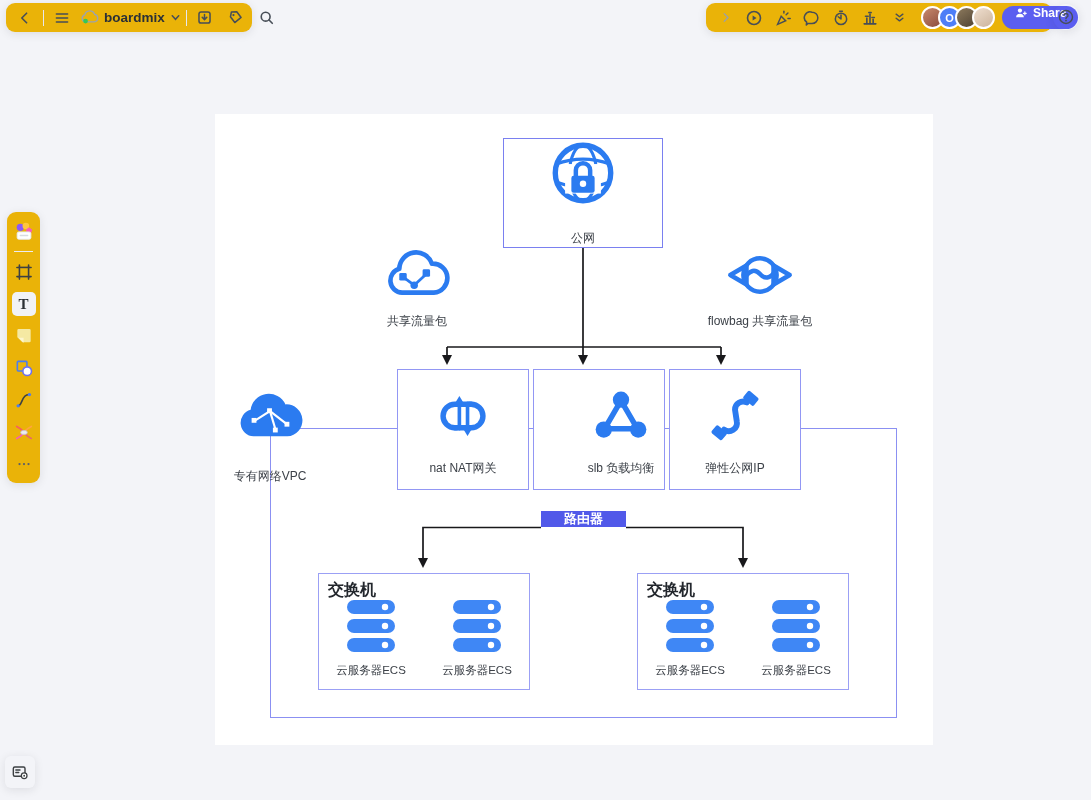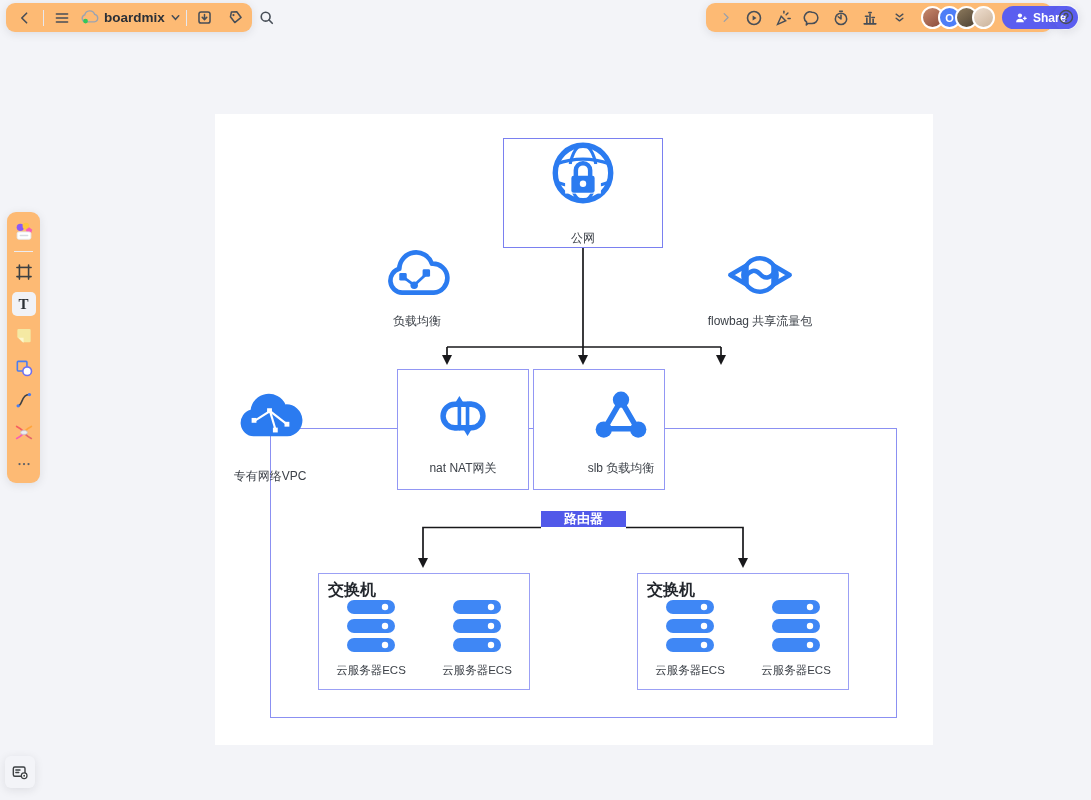--- a/index.html
+++ b/index.html
@@ -1,35 +1,35 @@
 <!DOCTYPE html>
 <html><head>
 <meta charset="utf-8">
 <style>
   * { margin:0; padding:0; box-sizing:border-box; }
   html,body { width:1091px; height:800px; overflow:hidden; }
   body { font-family:"Liberation Sans", sans-serif; background:#f3f4f8; position:relative; }
 
   
-  .card { position:absolute; background:#fdba74; border-radius:9px; box-shadow:0 2px 10px rgba(30,34,40,.10); display:flex; align-items:center; }
+  .card { position:absolute; background:#eab308; border-radius:9px; box-shadow:0 2px 10px rgba(30,34,40,.10); display:flex; align-items:center; }
   .icon-btn { width:26px; height:26px; border:none; background:transparent; border-radius:6px; display:flex; align-items:center; justify-content:center; cursor:pointer; color:#474e57; flex:0 0 auto; }
   .icon-btn svg { display:block; }
   .vdiv { width:1px; height:16px; background:#e7e8ee; flex:0 0 auto; }
 
   .tb-left { left:6px; top:3px; width:246px; height:29px; padding:0 6px; gap:5px; }
   .brand { display:flex; align-items:center; gap:5px; cursor:pointer; }
   .brand-name { font-size:13.5px; font-weight:700; color:#2b3037; }
 
   .tb-right { left:706px; top:3px; width:346px; height:29px; padding:0 6px; gap:3px; }
   .avatars { display:flex; align-items:center; margin:0 4px 0 6px; }
   .avatar { width:23px; height:23px; border-radius:50%; border:2px solid #fff; margin-left:-6px; flex:0 0 auto;
             display:flex; align-items:center; justify-content:center; font-size:11px; font-weight:700; color:#fff; }
   .avatar:first-child { margin-left:0; }
   .share-btn { height:23px; border:none; border-radius:12px; background:#5b5ef0; color:#fff; font-size:12px; font-weight:700;
-               display:flex; align-items:center; gap:5px; padding:0 12px; cursor:pointer; font-family:inherit; }
+               display:flex; gap:5px; padding:0 12px; cursor:pointer; font-family:inherit; }
 
   .help-btn { left:1053px; top:4px; width:26px; height:26px; border-radius:50%; justify-content:center; cursor:pointer; }
 
   .tb-side { left:7px; top:212px; width:33px; flex-direction:column; padding:7px 0; gap:8px; justify-content:flex-start; }
   .hdiv { width:19px; height:1px; background:#ececf1; }
   .side-btn { width:24px; height:24px; }
 
   .bl-btn { left:5px; top:756px; width:30px; height:32px; justify-content:center; cursor:pointer; }
 
   
@@ -102,21 +102,21 @@
 
   <div class="free-icon" style="left:166px;top:132px;width:72px;height:56px;">
     <svg width="72" height="56" viewBox="0 0 76 60">
       <path d="M56,50 H22 A13,13 0 0 1 19,24.5 A18,18 0 0 1 54,19 A13.5,13.5 0 0 1 56,50 Z" stroke="#2b7bf0" stroke-width="5" fill="none" stroke-linejoin="round"></path>
       <path d="M24,34 L35,42 L48,30" stroke="#2b7bf0" stroke-width="3" fill="none"></path>
       <rect x="19" y="29" width="8" height="8" rx="1.5" fill="#2b7bf0"></rect>
       <rect x="44" y="25" width="8" height="8" rx="1.5" fill="#2b7bf0"></rect>
       <circle cx="35" cy="42" r="4" fill="#2b7bf0"></circle>
     </svg>
   </div>
-  <div class="free-label" style="left:146px;top:199px;width:112px;">负载均衡</div>
+  <div class="free-label" style="left:146px;top:199px;width:112px;">共享流量包</div>
 
   <div class="free-icon" style="left:509px;top:134px;width:72px;height:54px;">
     <svg width="72" height="54" viewBox="0 0 80 60">
       <g stroke="#2b7bf0" stroke-width="5" fill="none" stroke-linejoin="round">
         <path d="M7,30 L25,19.5 L25,40.5 Z"></path>
         <path d="M73,30 L55,19.5 L55,40.5 Z"></path>
         <circle cx="40" cy="30" r="18.5"></circle>
         <path d="M23,33 Q32,20 40,29 T57,26"></path>
       </g>
     </svg>
@@ -142,20 +142,30 @@
       <g stroke="#2b7bf0" stroke-width="6">
         <path d="M32,15 L14,46 M32,15 L50,46 M14,46 H50" fill="none"></path>
       </g>
       <circle cx="32" cy="14" r="9" fill="#2b7bf0"></circle>
       <circle cx="13" cy="47" r="9" fill="#2b7bf0"></circle>
       <circle cx="51" cy="47" r="9" fill="#2b7bf0"></circle>
     </svg>
     <div class="nlabel">slb 负载均衡</div>
   </div>
 
+  <div class="shape mid-box" style="left:438px;top:255px;">
+    <svg width="58" height="58" viewBox="0 0 64 64">
+      <path d="M45,17 a9,9 0 0 0 -13,8 l2,13 a9,9 0 0 1 -14,9" stroke="#2b7bf0" stroke-width="6.5" fill="none" stroke-linecap="round"></path>
+      <g fill="#2b7bf0">
+        <rect x="42" y="7" width="15" height="11" rx="2" transform="rotate(40 49.5 12.5)"></rect>
+        <rect x="7" y="45" width="15" height="11" rx="2" transform="rotate(40 14.5 50.5)"></rect>
+      </g>
+    </svg>
+    <div class="nlabel">弹性公网IP</div>
+  </div>
 
   <div class="free-icon" style="left:16px;top:272px;width:78px;height:60px;">
     <svg width="78" height="60" viewBox="0 0 80 62">
       <path d="M58,52 H23 A14,14 0 0 1 20,24.5 A19,19 0 0 1 56,19 A14,14 0 0 1 58,52 Z" fill="#2b7bf0"></path>
       <g stroke="#fff" stroke-width="2.2" fill="none">
         <path d="M24,36 L40,26 L58,40"></path>
         <path d="M40,26 L46,46"></path>
       </g>
       <g fill="#fff">
         <rect x="21" y="33" width="5" height="5"></rect>

